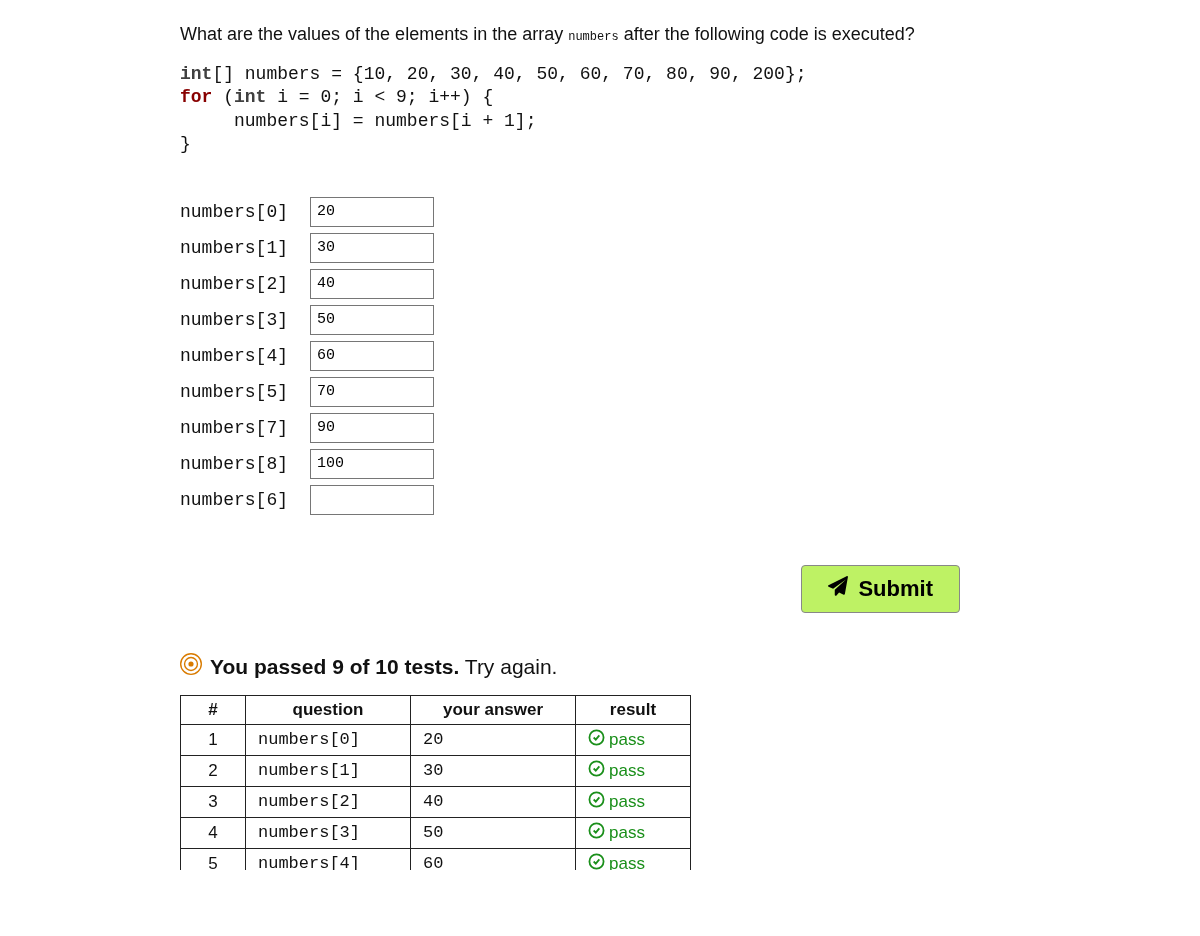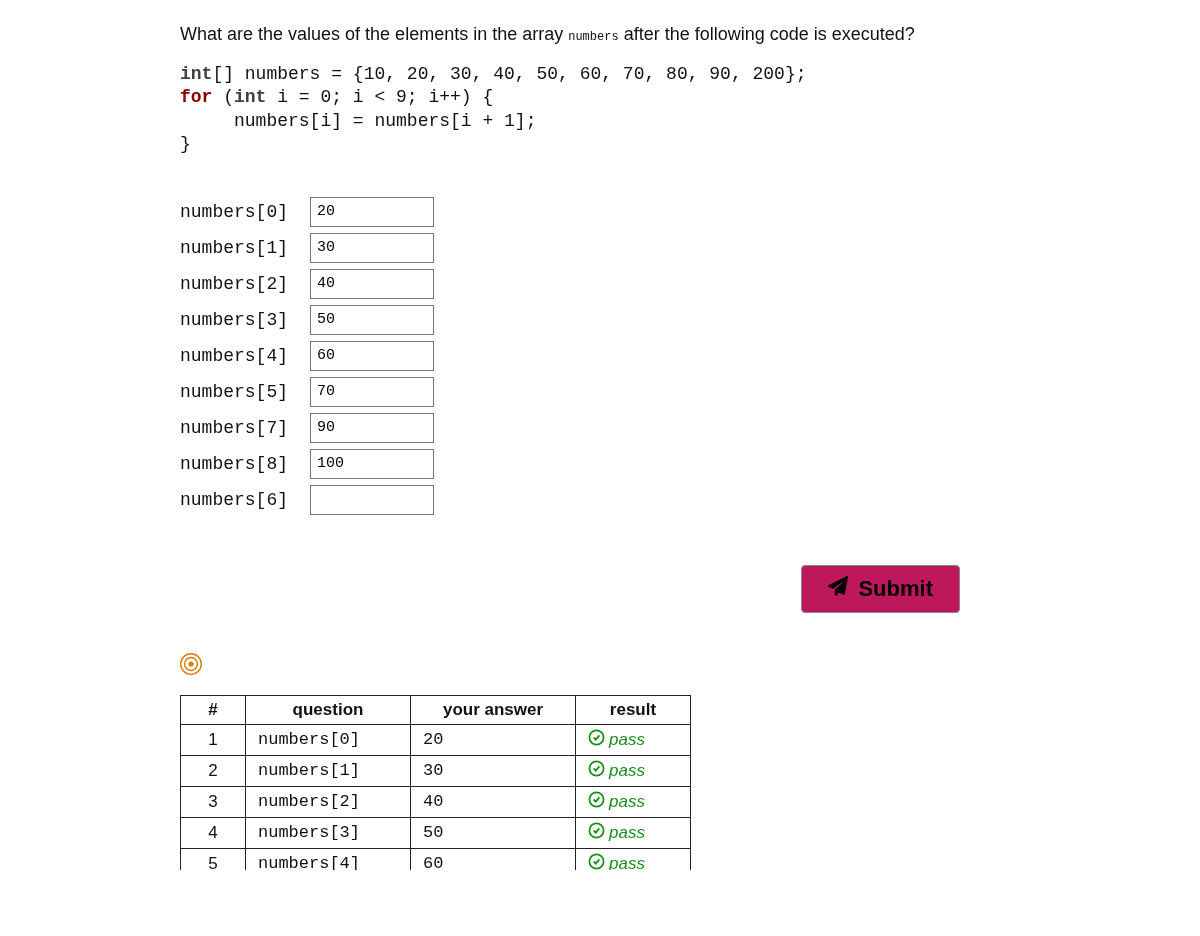--- a/index.html
+++ b/index.html
@@ -43,21 +43,21 @@
     background: #fff;
   }
   .submit-row {
     display: flex;
     justify-content: flex-end;
     margin: 8px 60px 40px 0;
   }
   .submit-btn {
     border: 1px solid #888;
     border-radius: 4px;
-    background: #be185d;
+    background: #bef264;
     padding: 10px 26px;
     font-size: 22px;
     font-weight: bold;
     cursor: pointer;
     display: inline-flex;
     align-items: center;
     gap: 10px;
   }
   .submit-btn svg { width: 20px; height: 20px; }
   .feedback-header {
@@ -86,21 +86,20 @@
   }
   .results-table td.num-col { text-align: center; width: 40px; }
   .results-table td.q-col { font-family: "Courier New", Courier, monospace; width: 140px;}
   .results-table td.a-col { font-family: "Courier New", Courier, monospace; width: 140px;}
   .results-table td.r-col { width: 90px; }
   .pass-mark {
     display: inline-flex;
     align-items: center;
     gap: 4px;
     color: #1a8f1a;
-    font-style: italic;
   }
   .pass-mark svg { width: 17px; height: 17px; }
   .clip-wrap {
     height: 175px;
     overflow: hidden;
   }
 </style>
 </head>
 <body>
 
@@ -164,20 +163,21 @@
 </div>
 
 <div class="feedback-header">
   <span class="bullseye">
     <svg viewBox="0 0 512 512" width="22" height="22">
         <circle cx="256" cy="256" r="240" fill="none" stroke="#d97b00" stroke-width="32"></circle>
         <circle cx="256" cy="256" r="150" fill="none" stroke="#d97b00" stroke-width="32"></circle>
         <circle cx="256" cy="256" r="60" fill="#d97b00"></circle>
       </svg>
   </span>
+  <span><span class="bold">You passed 9 of 10 tests.</span><span> Try again.</span></span>
 </div>
 
 <div class="clip-wrap">
 <table class="results-table">
   <thead>
     <tr>
       <th>#</th>
       <th>question</th>
       <th>your answer</th>
       <th>result</th>

